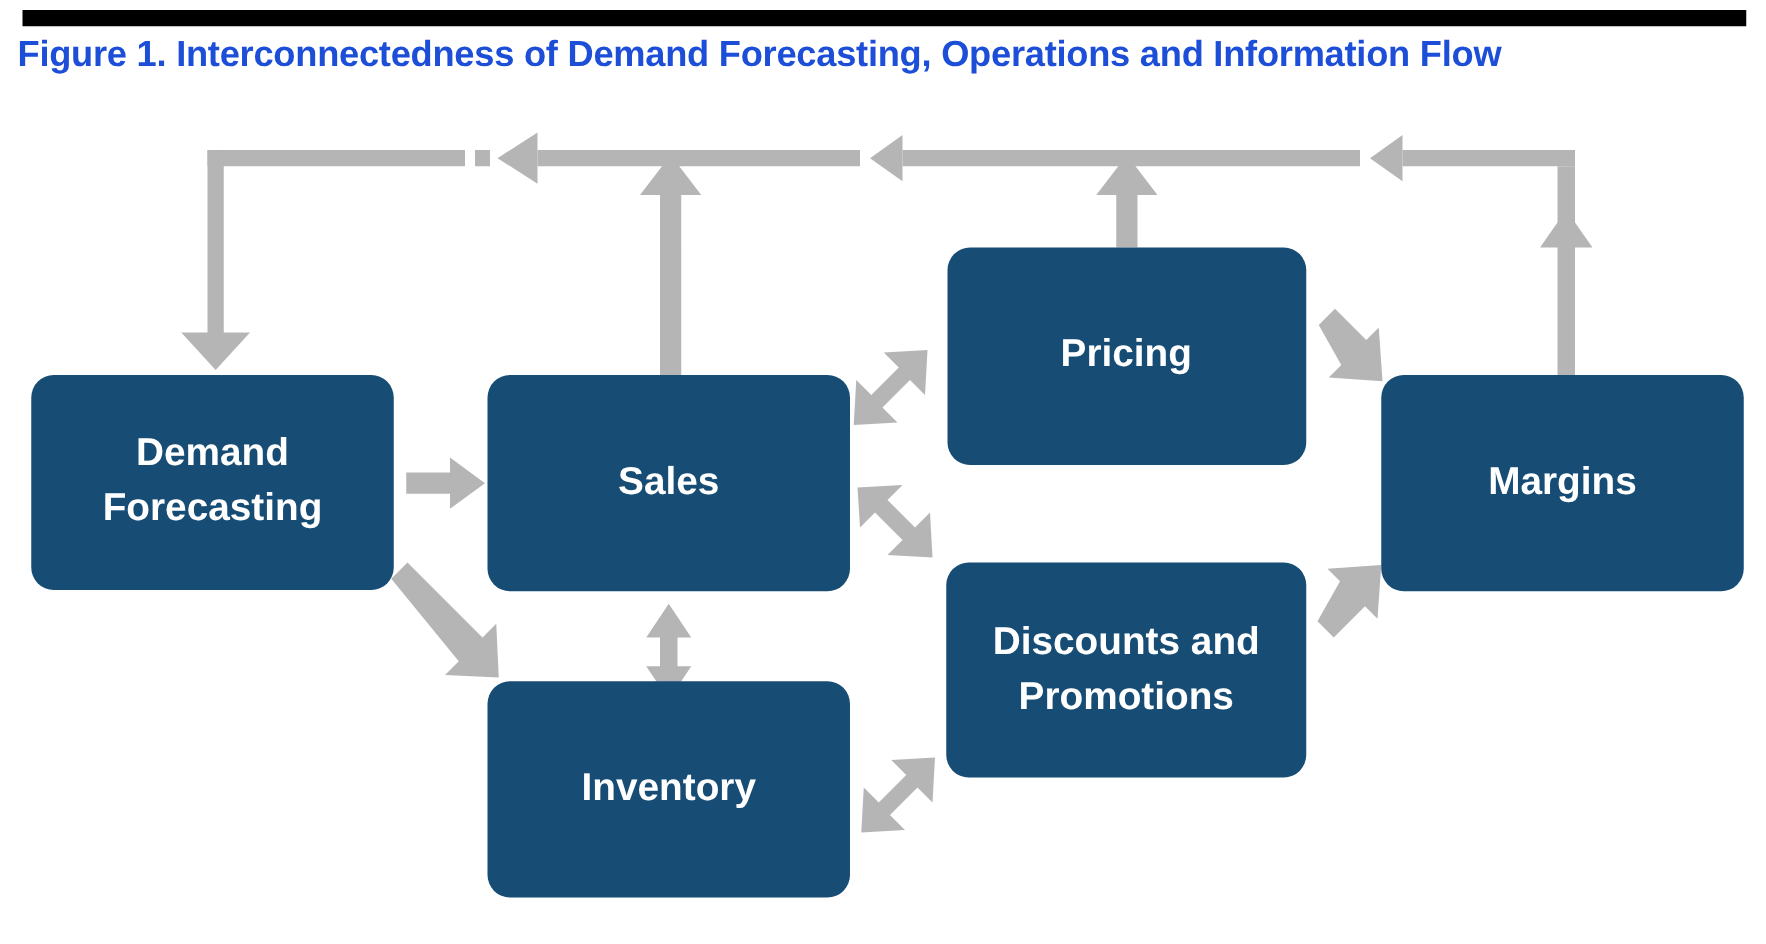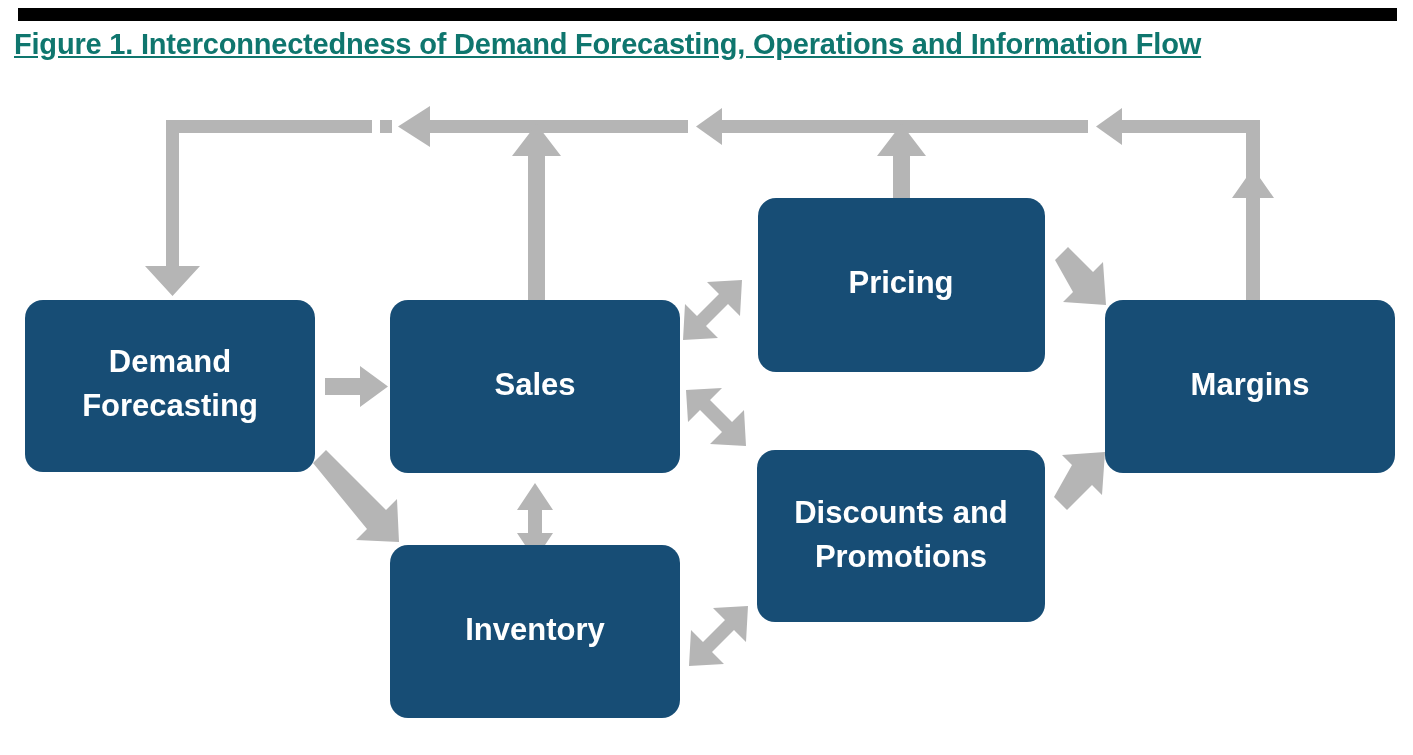--- a/index.html
+++ b/index.html
@@ -27,24 +27,23 @@
     background: #000000;
   }
   #figure-title {
     position: absolute;
     left: 14px;
     top: 28px;
     width: 1390px;
     font-size: 29px;
     font-weight: bold;
     letter-spacing: -0.2px;
-    color: #0f766e;
+    color: #1d4ed8;
     font-family: "Liberation Sans", sans-serif;
     white-space: nowrap;
-    text-decoration: underline;
   }
   #diagram {
     position: absolute;
     left: 0;
     top: 88px;
     width: 1413px;
     height: 660px;
   }
   .node-label {
     fill: #ffffff;

